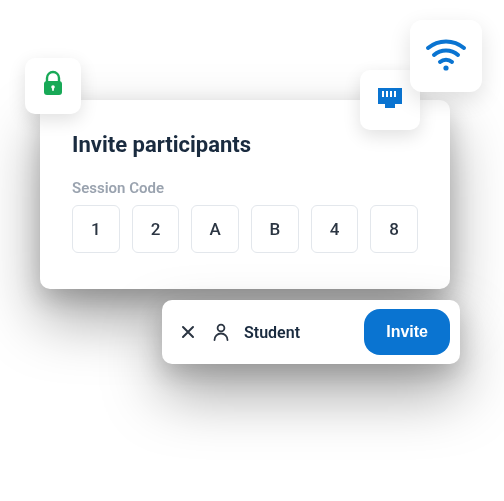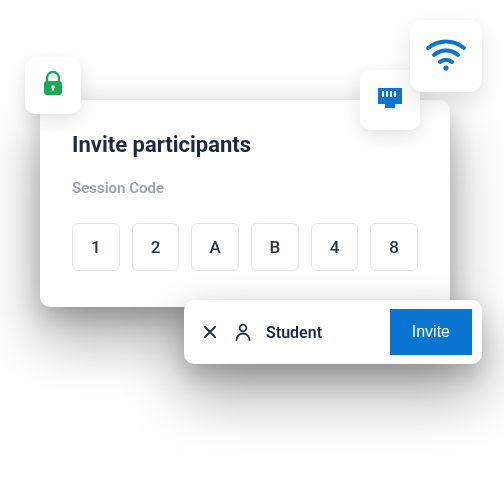--- a/index.html
+++ b/index.html
@@ -88,21 +88,21 @@
       font-size: 22px;
       font-weight: 700;
       color: #1a2b3f;
       margin-bottom: 22px;
     }
 
     .session-label {
       font-size: 15px;
       font-weight: 600;
       color: #9aa3af;
-      margin-bottom: 26px;
+      margin-bottom: 8px;
     }
 
     .code-row {
       display: flex;
       gap: 12px;
     }
 
     .code-box {
       width: 48px;
       height: 48px;
@@ -114,21 +114,21 @@
       font-size: 17px;
       font-weight: 500;
       color: #2b3542;
       background: #fff;
     }
 
     
     .invite-bar {
       position: absolute;
       top: 300px;
-      left: 184px;
+      left: 162px;
       width: 298px;
       height: 64px;
       background: #fff;
       border-radius: 10px;
       box-shadow: 0 30px 60px rgba(0,0,0,0.35), 0 10px 25px rgba(0,0,0,0.18);
       display: flex;
       align-items: center;
       padding: 0 10px 0 16px;
       gap: 12px;
       z-index: 6;
@@ -159,25 +159,25 @@
       font-size: 16px;
       font-weight: 600;
       color: #1a2b3f;
       flex: 1;
     }
 
     .invite-btn {
       background: #0a74d1;
       color: #fff;
       border: none;
-      border-radius: 0;
+      border-radius: 16px;
       height: 46px;
       padding: 0 22px;
       font-size: 16px;
-      font-weight: 400;
+      font-weight: 700;
       cursor: pointer;
       flex-shrink: 0;
     }
   </style>
 </head>
 <body>
 
 <div class="stage">
 
   <div class="lock-tile">

